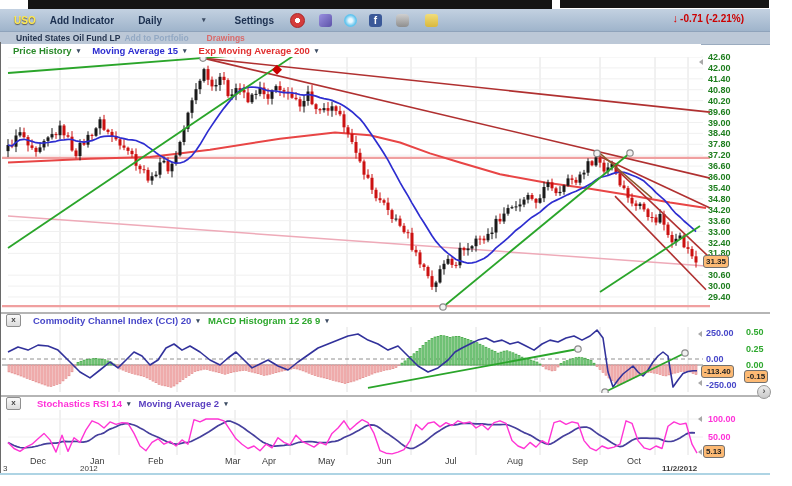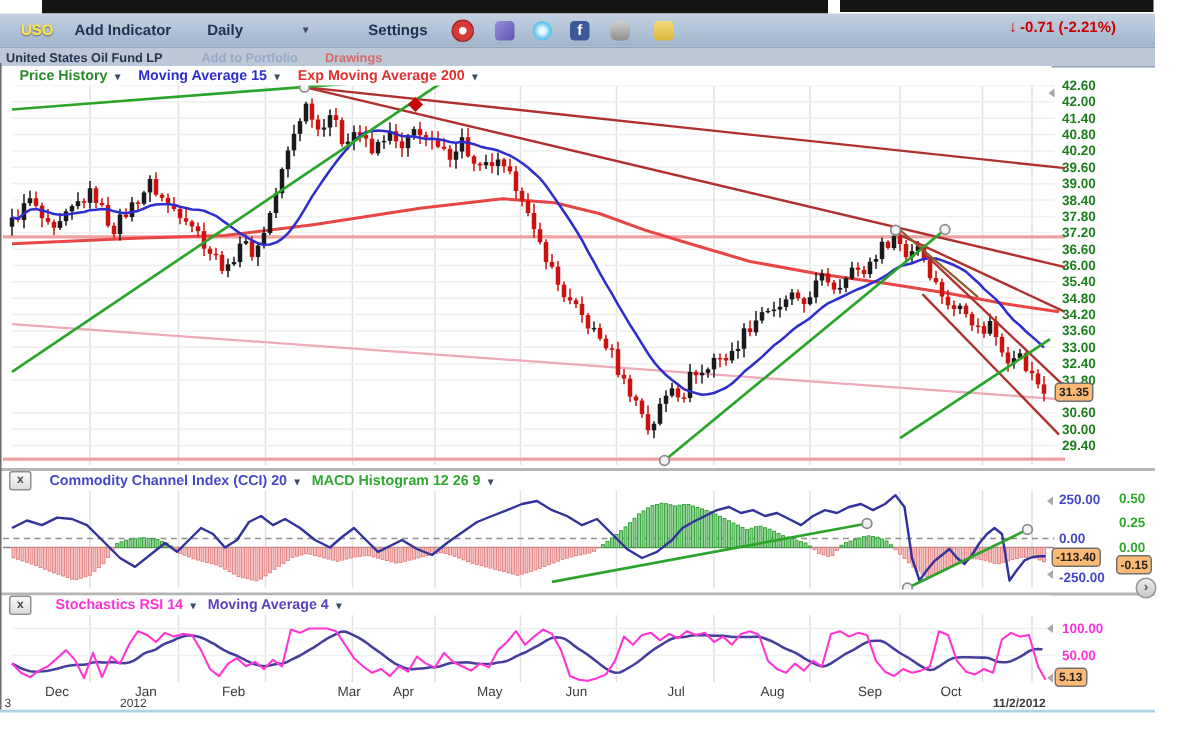--- a/index.html
+++ b/index.html
@@ -20,22 +20,22 @@
   #ic-cube{background:linear-gradient(135deg,#9a90e0,#5c52a8);}
   #ic-twitter{background:radial-gradient(#eaf8ff 20%,#62c4ee 60%);border-radius:50%;}
   #ic-fb{background:#3b5998;color:#fff;font:bold 10px "Liberation Sans",sans-serif;text-align:center;line-height:13px;}
   #ic-camera{background:linear-gradient(#cfcfcf,#8e8e8e);border-radius:4px;}
   #ic-chat{background:linear-gradient(#f2dd7a,#d9b83c);}
   #quote{position:absolute;right:26px;top:3px;color:#c00;font-size:10px;font-weight:bold;}
   #quote .dn{color:#d00;font-size:11px;margin-right:2px;}
   
   #infobar{left:0;top:32px;width:770px;height:12px;background:#bcc8d7;border-bottom:1px solid #9aabbf;
     display:flex;align-items:center;font-size:8.5px;z-index:2;}
-  #fundname{margin-left:4px;font-weight:bold;color:#25354f;}
-  #addport{margin-left:26px;color:#93a9c4;font-weight:bold;}
+  #fundname{margin-left:16px;font-weight:bold;color:#25354f;}
+  #addport{margin-left:4px;color:#93a9c4;font-weight:bold;}
   #drawings{margin-left:18px;color:#d96a6a;font-weight:bold;}
   
   .legendrow{height:13px;background:#fff;display:flex;align-items:center;font-size:9.5px;font-weight:bold;z-index:2;}
   #legend-main{left:1px;top:44px;width:700px;}
   .divider{left:0;width:770px;height:2px;background:#b5b5b5;z-index:2;}
   .closebtn{width:13px;height:11px;margin-left:6px;border:1px solid #8f8f8f;border-radius:2px;
     background:linear-gradient(#fafafa,#dcdcdc);color:#444;font-size:8px;line-height:10px;text-align:center;font-weight:bold;}
   
   .vbox{background:#fdba74;border:1px solid #707070;border-radius:3px;font-size:8px;font-weight:bold;
     color:#222;padding:0 2px;line-height:11px;z-index:4;}
@@ -56,21 +56,21 @@
 
 <div id="win">
   <div class="abs chrome" style="left:28px;top:0;width:524px;height:9px;"></div>
   <div class="abs chrome" style="left:560px;top:0;width:209px;height:8px;"></div>
 
   <div class="abs" id="toolbar">
     <span id="sym">USO</span>
     <span class="tb" style="">Add Indicator</span>
     <span class="tb" style="margin-left:24px;">Daily</span>
     <span class="caret" style="margin-left:40px;">▾</span>
-    <span class="tb" style="margin-left:40px;">Settings</span>
+    <span class="tb" style="margin-left:29px;">Settings</span>
     <span class="ticon" id="ic-clock" style="margin-left:16px;"></span>
     <span class="ticon" id="ic-cube" style="margin-left:14px;"></span>
     <span class="ticon" id="ic-twitter" style="margin-left:12px;"></span>
     <span class="ticon" id="ic-fb" style="margin-left:12px;">f</span>
     <span class="ticon" id="ic-camera" style="margin-left:14px;"></span>
     <span class="ticon" id="ic-chat" style="margin-left:16px;"></span>
     <span id="quote"><span class="dn">↓</span><span>-0.71 (-2.21%)</span></span>
   </div>
 
   <div class="abs" id="infobar">
@@ -831,21 +831,21 @@
     <span class="caret">▾</span>
     <span style="color:#2ea82e;margin-left:8px;">MACD Histogram 12 26 9</span>
     <span class="caret">▾</span>
   </div>
 
   <div class="abs divider" style="top:395px;"></div>
   <div class="abs legendrow" style="left:0;top:397px;width:700px;">
     <span class="closebtn">x</span>
     <span style="color:#ff30d8;margin-left:16px;">Stochastics RSI 14</span>
     <span class="caret">▾</span>
-    <span style="color:#5a3fc0;margin-left:8px;">Moving Average 4</span>
+    <span style="color:#5a3fc0;margin-left:8px;">Moving Average 2</span>
     <span class="caret">▾</span>
   </div>
 
   <div class="abs" id="xaxis">
       <span style="left: 30px;">Dec</span>
       <span style="left: 90px;">Jan</span>
       <span style="left: 148px;">Feb</span>
       <span style="left: 207px; margin-left: 18px;">Mar</span>
       <span style="left: 262px;">Apr</span>
       <span style="left: 318px;">May</span>

